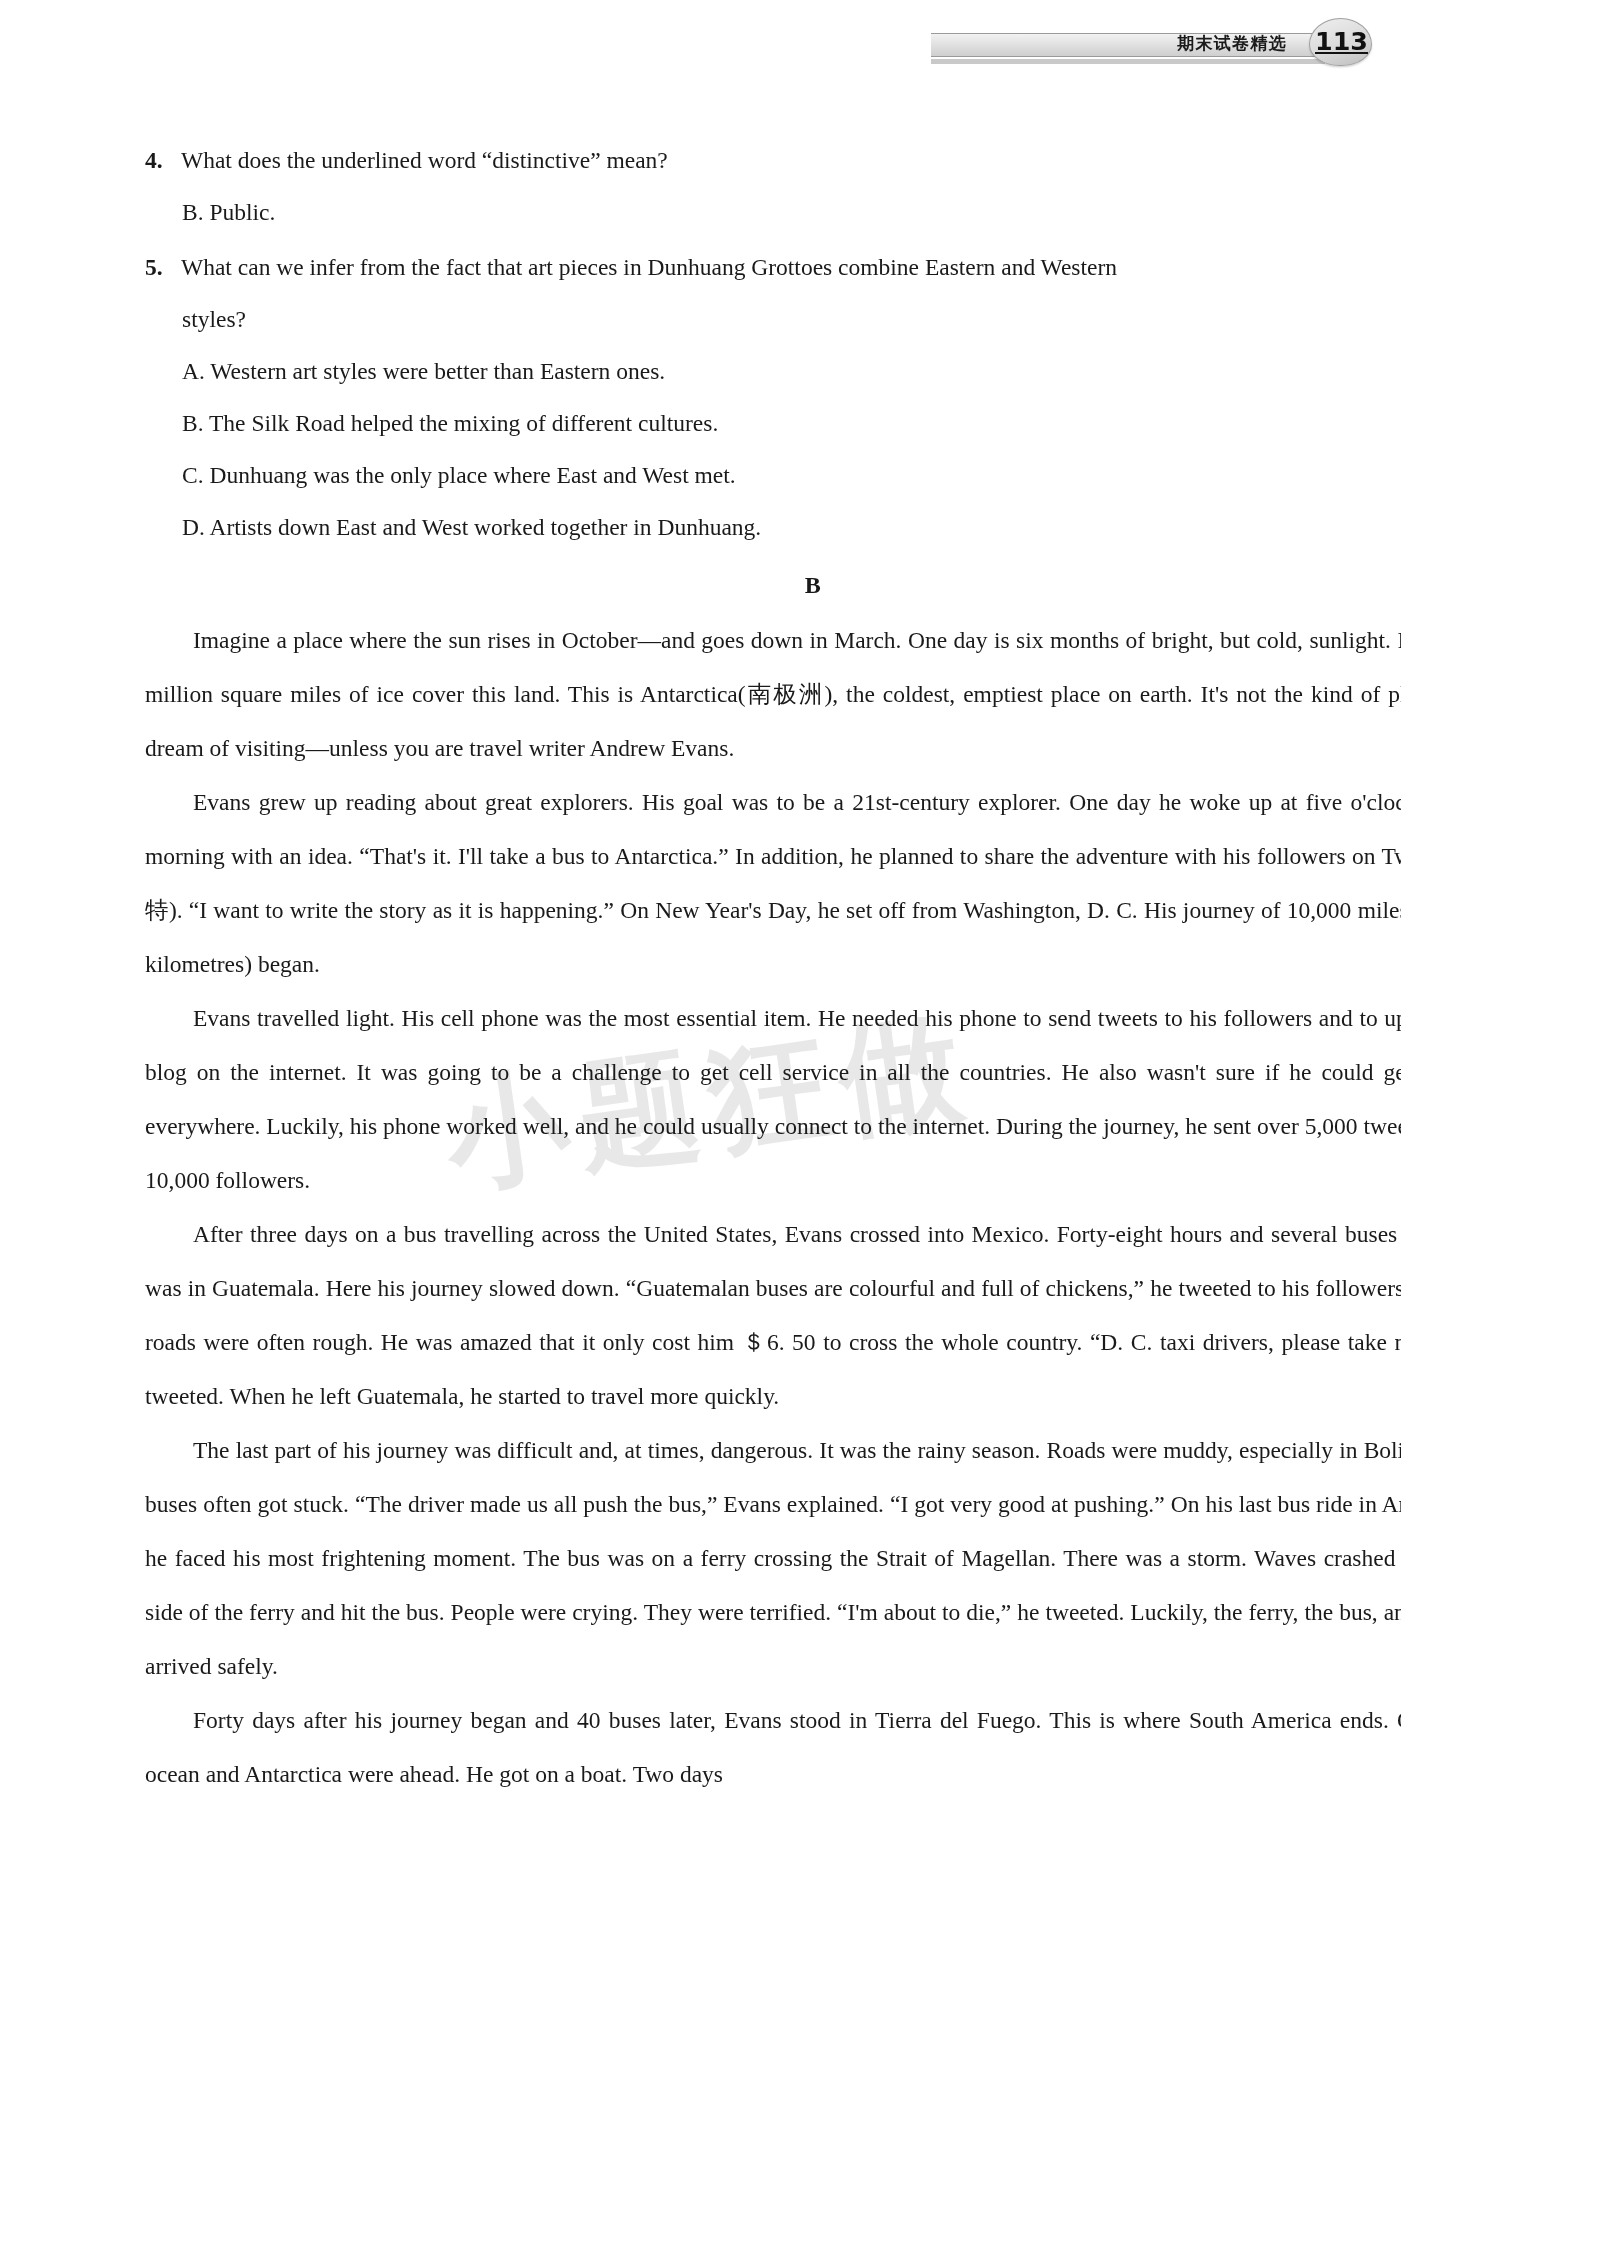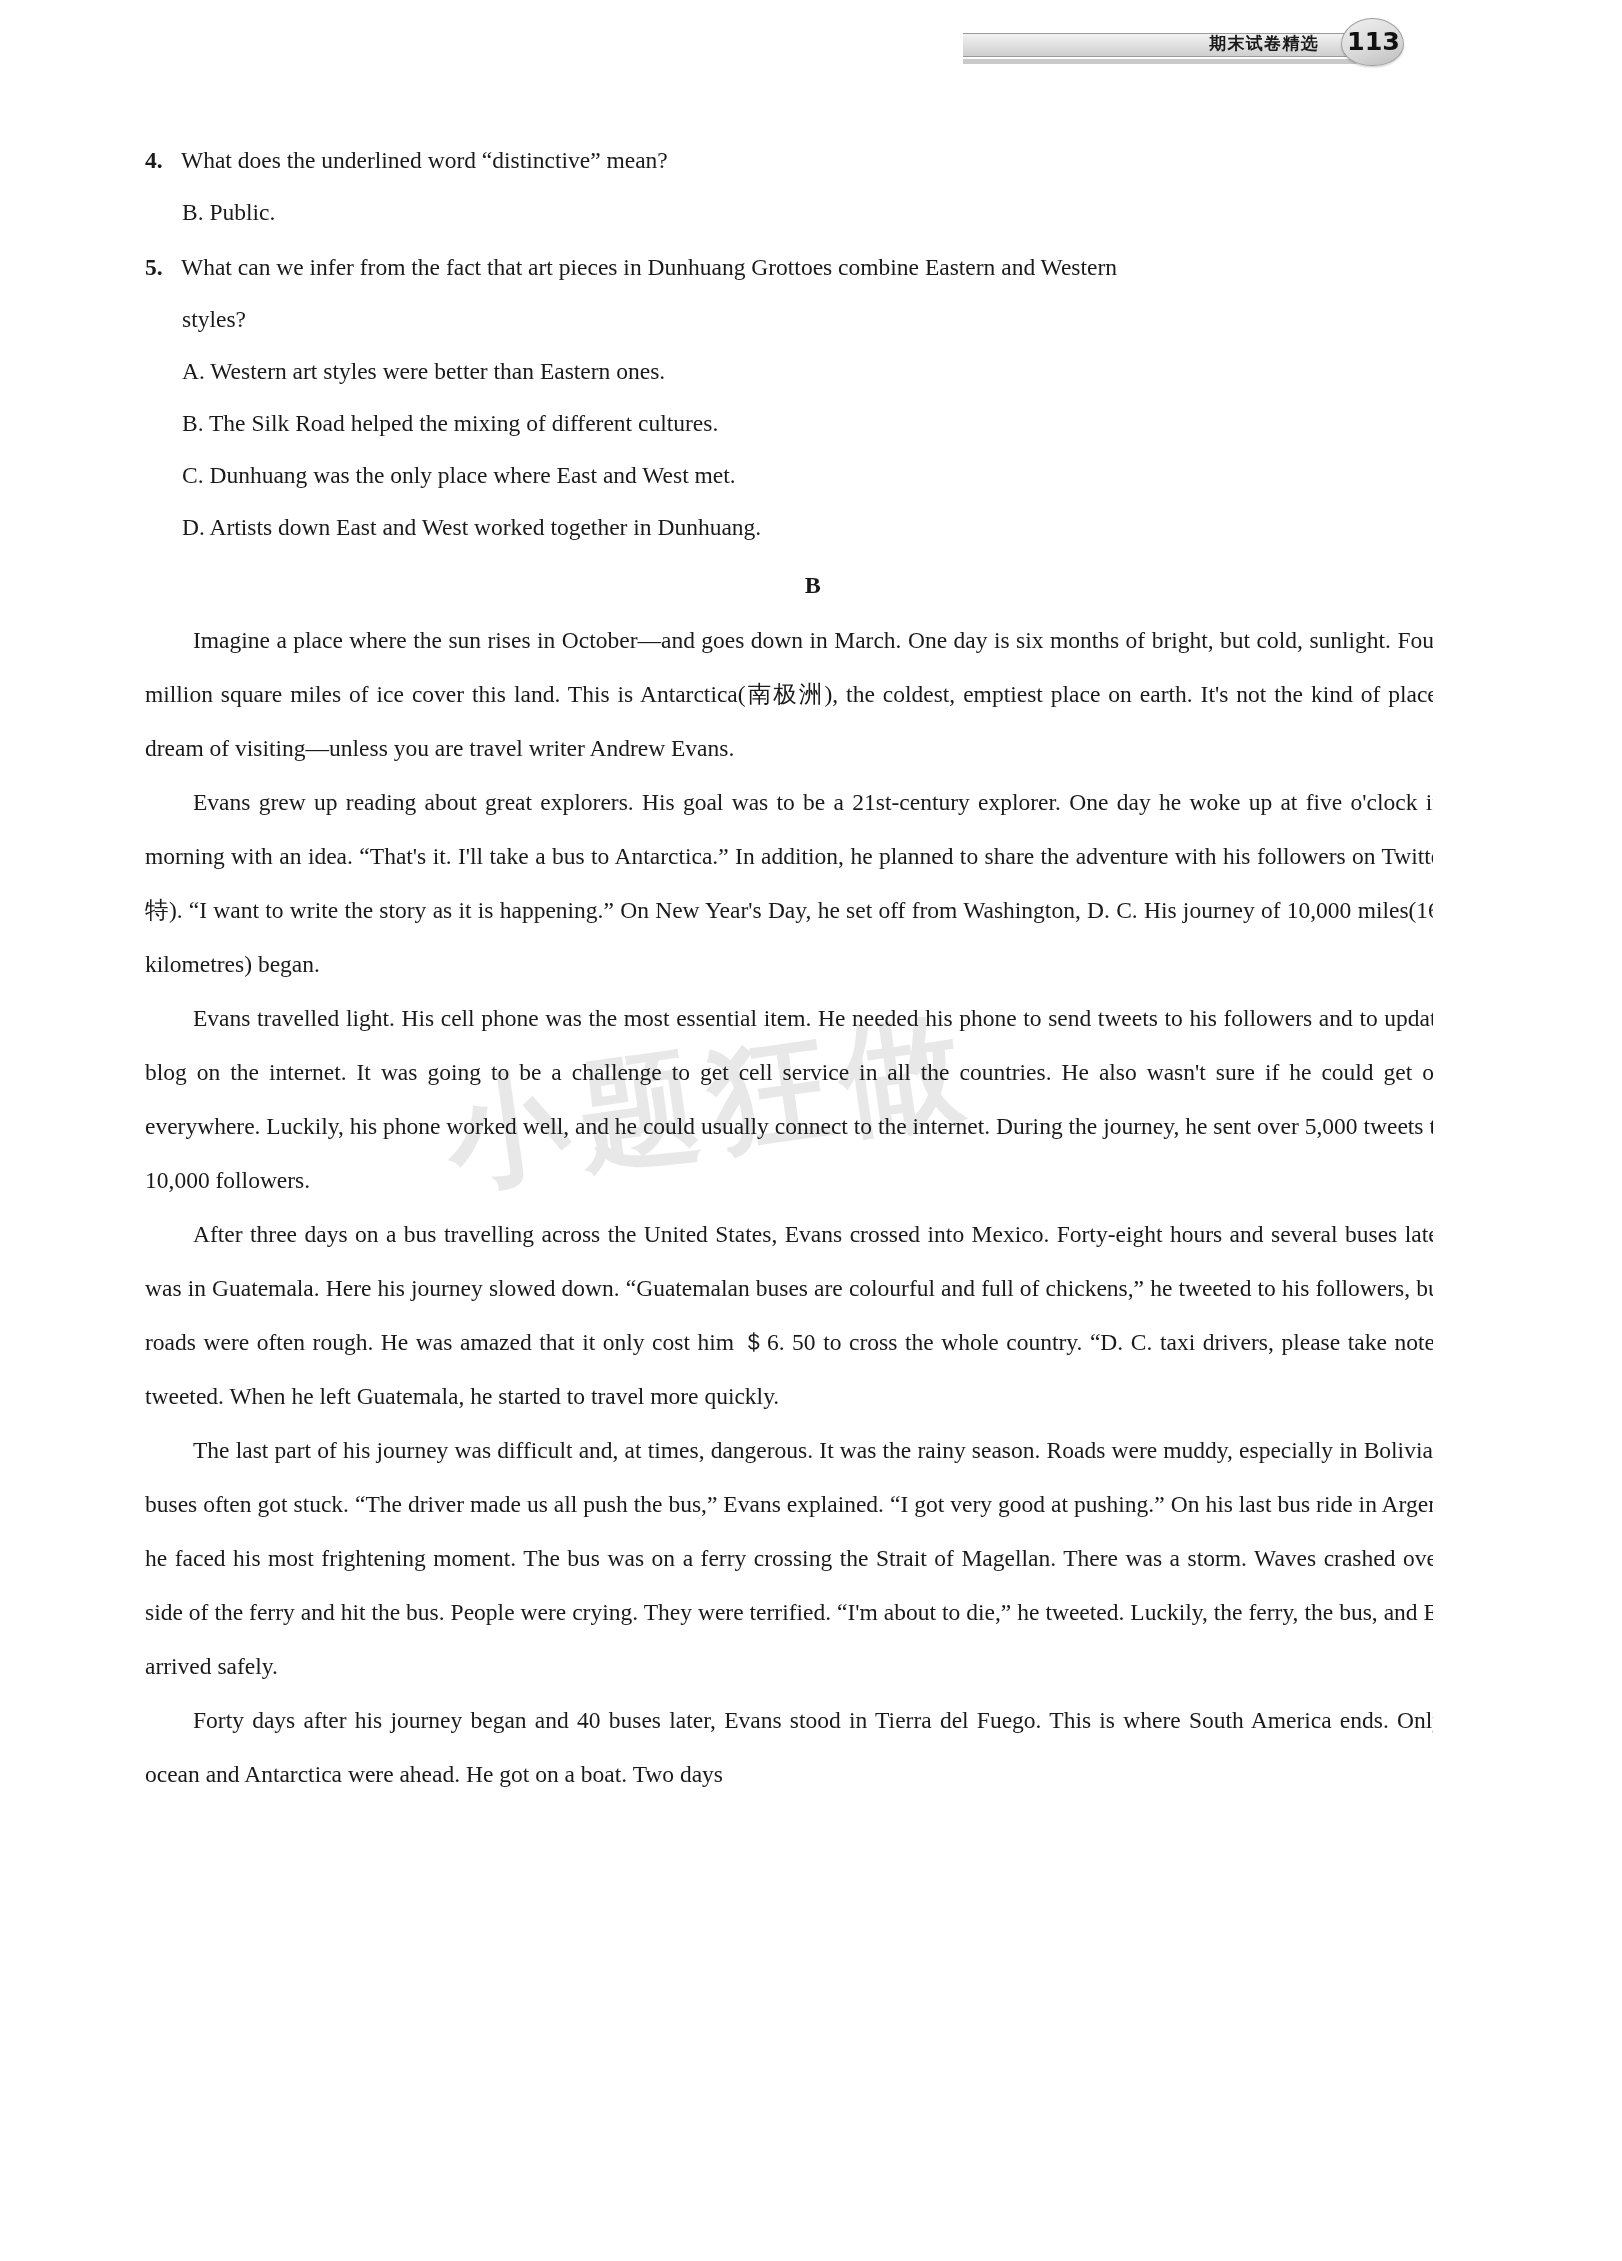--- a/index.html
+++ b/index.html
@@ -8,21 +8,20 @@
     background: #ffffff;
   }
   .page {
     position: relative;
     width: 1401px;
     height: 2261px;
     background: #ffffff;
     font-family: "Liberation Serif", serif;
     color: #1a1a1a;
     overflow: hidden;
-    padding-left: 32px;
   }
   .header-bar {
     position: absolute;
     right: 76px;
     top: 33px;
     width: 394px;
     height: 21.6px;
     background: linear-gradient(180deg, #f2f2f2 0%, #e2e2e2 45%, #cfcfcf 100%);
     border-top: 1.3px solid #9a9a9a;
     border-bottom: 1.3px solid #9a9a9a;
@@ -63,20 +62,21 @@
     right: 29px;
     top: 18px;
     width: 61px;
     height: 46px;
     line-height: 46px;
     text-align: center;
     font-family: "DejaVu Sans", sans-serif;
     font-size: 25.4px;
     font-weight: bold;
     color: #111111;
+    text-decoration: underline;
   }
 
   
   .content {
     position: absolute;
     left: 145px;
     top: 134px;
     width: 1336px;
   }
 

